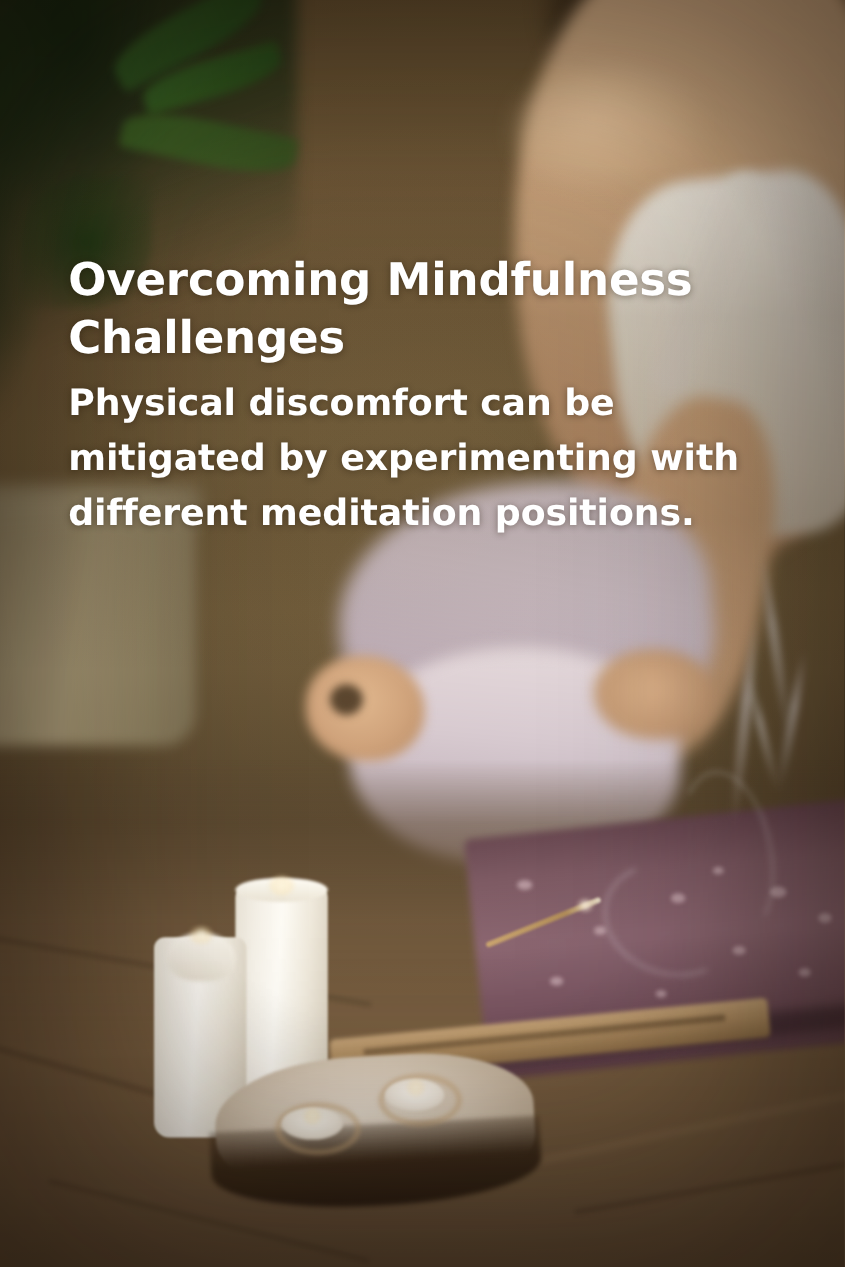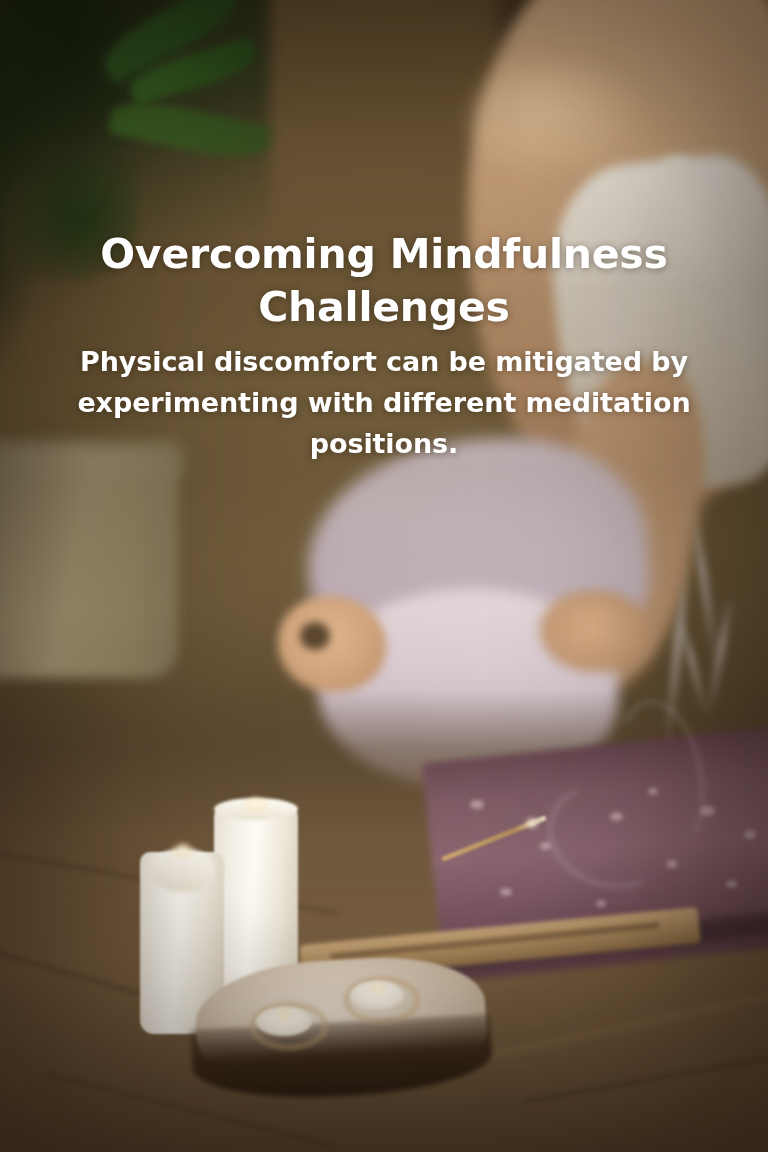--- a/index.html
+++ b/index.html
@@ -434,37 +434,36 @@
   
   .overlay {
     position: absolute;
     inset: 0;
   }
   .headline-block {
     position: absolute;
     left: 62px;
     right: 62px;
     top: 228px;
-    text-align: center;
   }
   .headline {
     margin: 0;
     color: #ffffff;
     font-family: "DejaVu Sans", sans-serif;
     font-size: 41px;
     font-weight: bold;
     line-height: 1.3;
     letter-spacing: -0.2px;
     text-shadow: 0 1px 7px rgba(30,18,8,0.42);
   }
   .subhead {
     margin: 6px 0 0 0;
     color: #ffffff;
     font-family: "DejaVu Sans", sans-serif;
-    font-size: 27px;
+    font-size: 33px;
     font-weight: bold;
     line-height: 1.52;
     letter-spacing: -0.1px;
     text-shadow: 0 1px 7px rgba(30,18,8,0.42);
   }
   .footer-url {
     position: absolute;
     left: 0;
     right: 0;
     top: 1036px;

